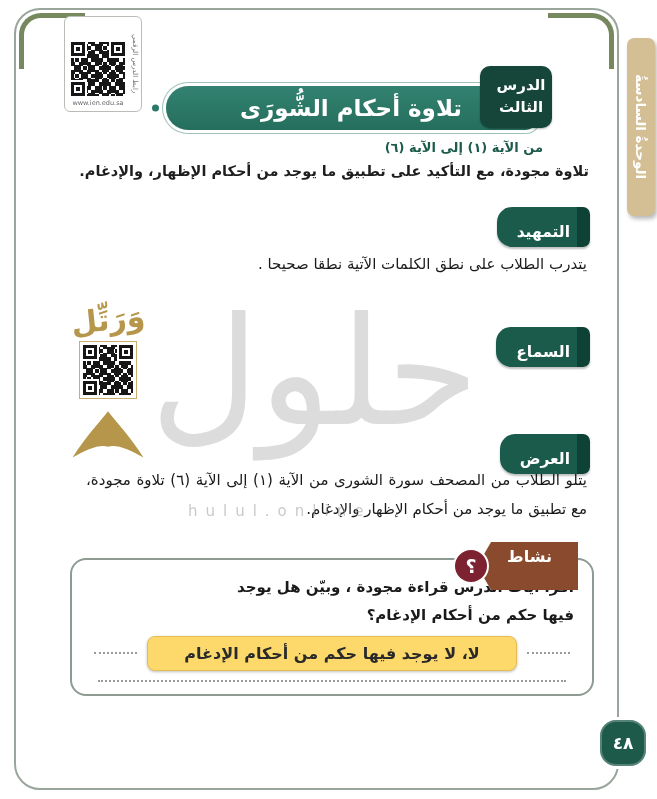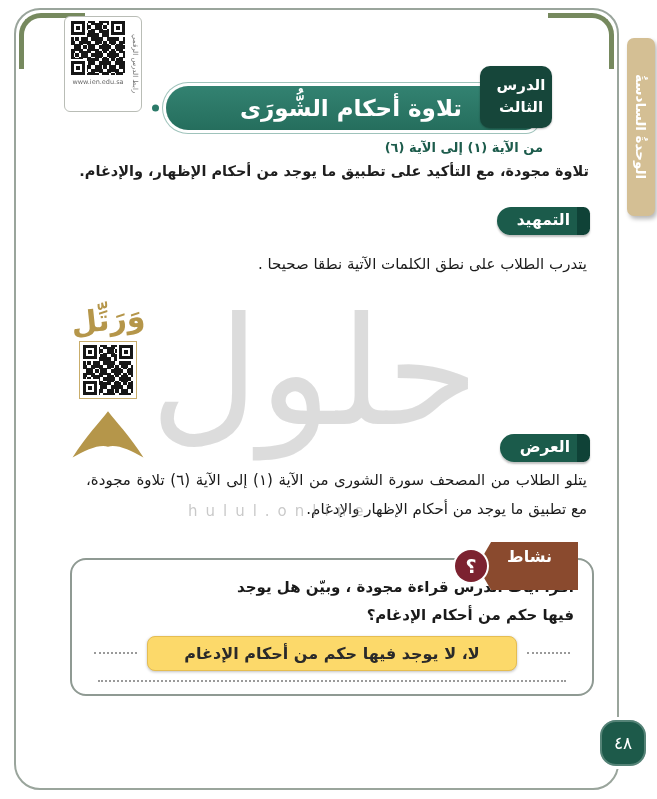--- a/index.html
+++ b/index.html
@@ -16,21 +16,21 @@
   
   .unit-tab { position:absolute; right:2px; top:38px; width:28px; height:178px;
               background:#d4bf94; border-radius:7px; color:#fff; font-size:13.5px; font-weight:bold;
               writing-mode:vertical-rl; display:flex; align-items:center; justify-content:center;
               box-shadow:2px 3px 4px rgba(0,0,0,.28); letter-spacing:1px; }
 
   
   .qr-box { position:absolute; left:48px; top:6px; width:78px; height:96px; background:#fff;
             border:1px solid #b9bdb6; border-radius:6px; display:flex; flex-direction:row; padding:4px 2px; z-index:3; }
   .qr-side-label { writing-mode:vertical-rl; font-size:7px; color:#777; text-align:center; width:10px; }
-  .qr-main { flex:1; display:flex; flex-direction:column; align-items:center; justify-content:flex-start; gap:3px; }
+  .qr-main { flex:1; display:flex; flex-direction:column; align-items:center; justify-content:flex-end; gap:3px; }
   .qr { position:relative; width:54px; height:54px; background-color:#fff;
         background-image:
           conic-gradient(#161616 25%, transparent 25% 50%, #161616 50% 75%, transparent 75%),
           conic-gradient(#161616 25%, transparent 25% 50%, #161616 50% 75%, transparent 75%);
         background-size:8px 8px, 14px 14px; background-position:0 0, 3px 2px; }
   .qr i { position:absolute; display:block; width:14px; height:14px; border:3px solid #161616;
           background:#fff; box-shadow:0 0 0 2px #fff; }
   .qr i::after { content:""; position:absolute; inset:2px; background:#161616; }
   .qr i.tl { top:0; left:0; } .qr i.tr { top:0; right:0; } .qr i.bl { bottom:0; left:0; }
   .qr-url { font-size:6.5px; color:#666; }
@@ -44,21 +44,21 @@
                   background:linear-gradient(#338271,#256e5d); border-radius:22px 10px 10px 22px;
                   display:flex; align-items:center; justify-content:center; color:#fff; font-size:23px;
                   font-weight:bold; z-index:2; box-shadow:0 0 0 3px #fff, 0 0 0 4px rgba(43,122,105,.45); }
   .title-banner::before { content:""; position:absolute; left:-14px; top:50%; transform:translateY(-50%);
                   width:7px; height:7px; border-radius:50%; background:#2b7a69; }
   .ayah-range { position:absolute; top:130px; right:74px; font-size:13px; font-weight:bold; color:#1d5c4c; white-space:nowrap; }
   .lesson-goal { position:absolute; top:153px; right:28px; font-size:14.5px; font-weight:bold; color:#1e1e1e; white-space:nowrap; }
 
   
   .sec-hdr { position:absolute; right:27px; background:linear-gradient(to left, #0f4237 0 13px, #1b5b4b 13px);
-             color:#fff; font-weight:bold; font-size:15.5px; padding:4px 20px 6px; z-index:3;
+             color:#fff; font-weight:bold; font-size:15.5px; padding:16px 20px 6px; z-index:3;
              border-radius:15px 7px 7px 15px; box-shadow:0 2px 2px rgba(0,0,0,.25); }
   .hdr-tamheed { top:197px; } .hdr-samaa { top:317px; } .hdr-ardh { top:424px; }
 
   .body-text { position:absolute; font-size:15px; color:#1a1a1a; line-height:1.95;
                text-align:justify; text-align-last:right; z-index:2; }
   .tamheed-text { top:240px; right:30px; left:150px; white-space:nowrap; text-align:right; }
   .quran-words { position:absolute; top:274px; left:110px; right:130px; text-align:center;
                  color:#2e7d3a; font-size:18px; font-weight:bold; z-index:2; }
   .samaa-text { top:352px; right:30px; left:168px; }
   .ardh-text  { top:456px; right:30px; left:70px; }
@@ -84,21 +84,21 @@
   .answer-row { display:flex; align-items:center; margin:6px 22px 0; }
   .dots { flex:1; height:0; border-bottom:2px dotted #9a9a9a; }
   .answer-box { margin:0 10px; background:#fcd96a; border:1px solid #e5bd52; border-radius:8px;
                 padding:7px 36px; font-weight:bold; font-size:16px; color:#2a2a2a;
                 box-shadow:0 1px 3px rgba(0,0,0,.25); white-space:nowrap; }
   .dots-full { margin:9px 26px 0; height:0; border-bottom:2px dotted #9a9a9a; }
 
   
   .page-badge { position:absolute; right:11px; bottom:33px; width:46px; height:46px; background:#1d5a4a;
                 border-radius:16px; display:flex; align-items:center; justify-content:center; color:#fff;
-                font-size:17px; font-weight:normal; z-index:6;
+                font-size:17px; font-weight:bold; z-index:6;
                 box-shadow:0 0 0 3px #fff, inset 0 0 0 2px rgba(255,255,255,.25); }
 
   
   .watermark-word { position:absolute; left:150px; top:290px; font-size:150px; font-weight:normal;
                     color:#9e9e9e; opacity:.35; z-index:5; pointer-events:none; line-height:1.1; }
   .watermark-url { position:absolute; left:188px; top:502px; font-size:15px; color:#9e9e9e; opacity:.55;
                    letter-spacing:8px; z-index:5; pointer-events:none; direction:ltr; }
 </style>
 </head>
 <body>
@@ -129,20 +129,21 @@
     </div>
     <div class="title-banner">
       <span>تلاوة أحكام الشُّورَى</span>
     </div>
     <div class="ayah-range">من الآية (١) إلى الآية (٦)</div>
     <div class="lesson-goal">تلاوة مجودة، مع التأكيد على تطبيق ما يوجد من أحكام الإظهار، والإدغام.</div>
 
     <div class="sec-hdr hdr-tamheed">التمهيد</div>
     <div class="body-text tamheed-text">يتدرب الطلاب على نطق الكلمات الآتية نطقا صحيحا .</div>
 
+    <div class="sec-hdr hdr-samaa">السماع</div>
 
     <div class="wartal">
       <div class="wartal-name">وَرَتِّل</div>
       <div class="qr small">
           <i class="tl"></i>
           <i class="tr"></i>
           <i class="bl"></i>
         </div>
       <svg class="wartal-emblem" viewBox="0 0 60 44">
         <path d="M4 40 C14 24 24 14 30 6 C36 14 46 24 56 40 C46 34 36 30 30 32 C24 30 14 34 4 40 Z" fill="#b5964a"></path>

